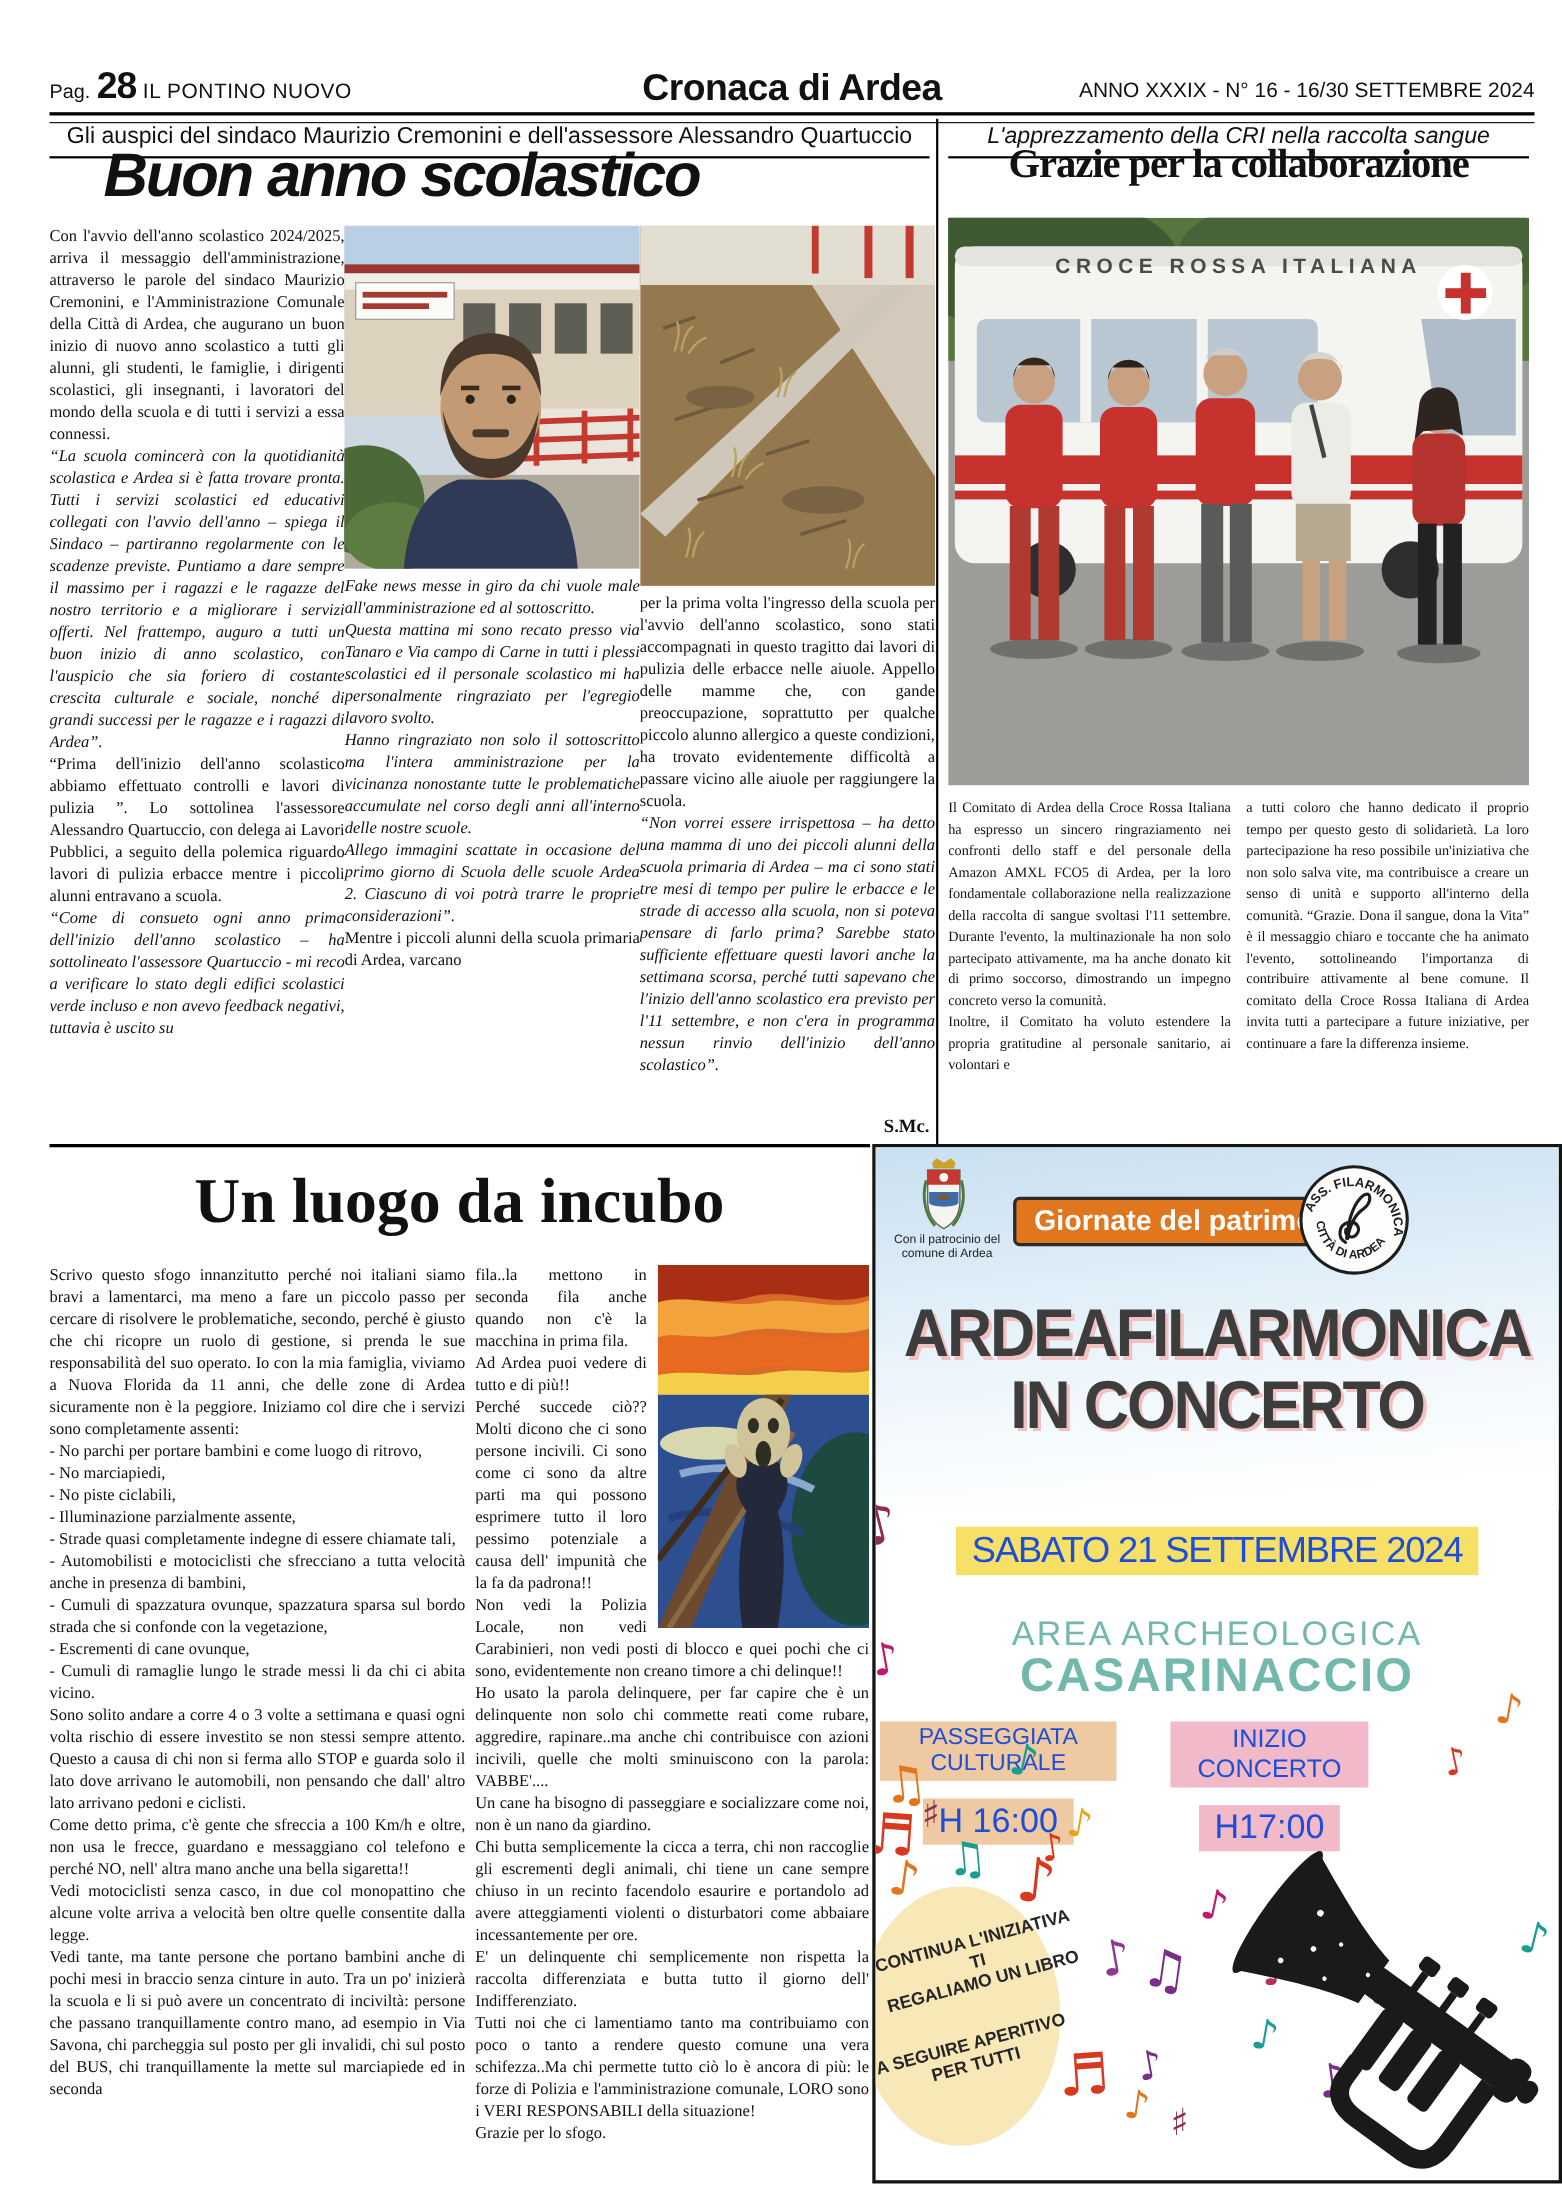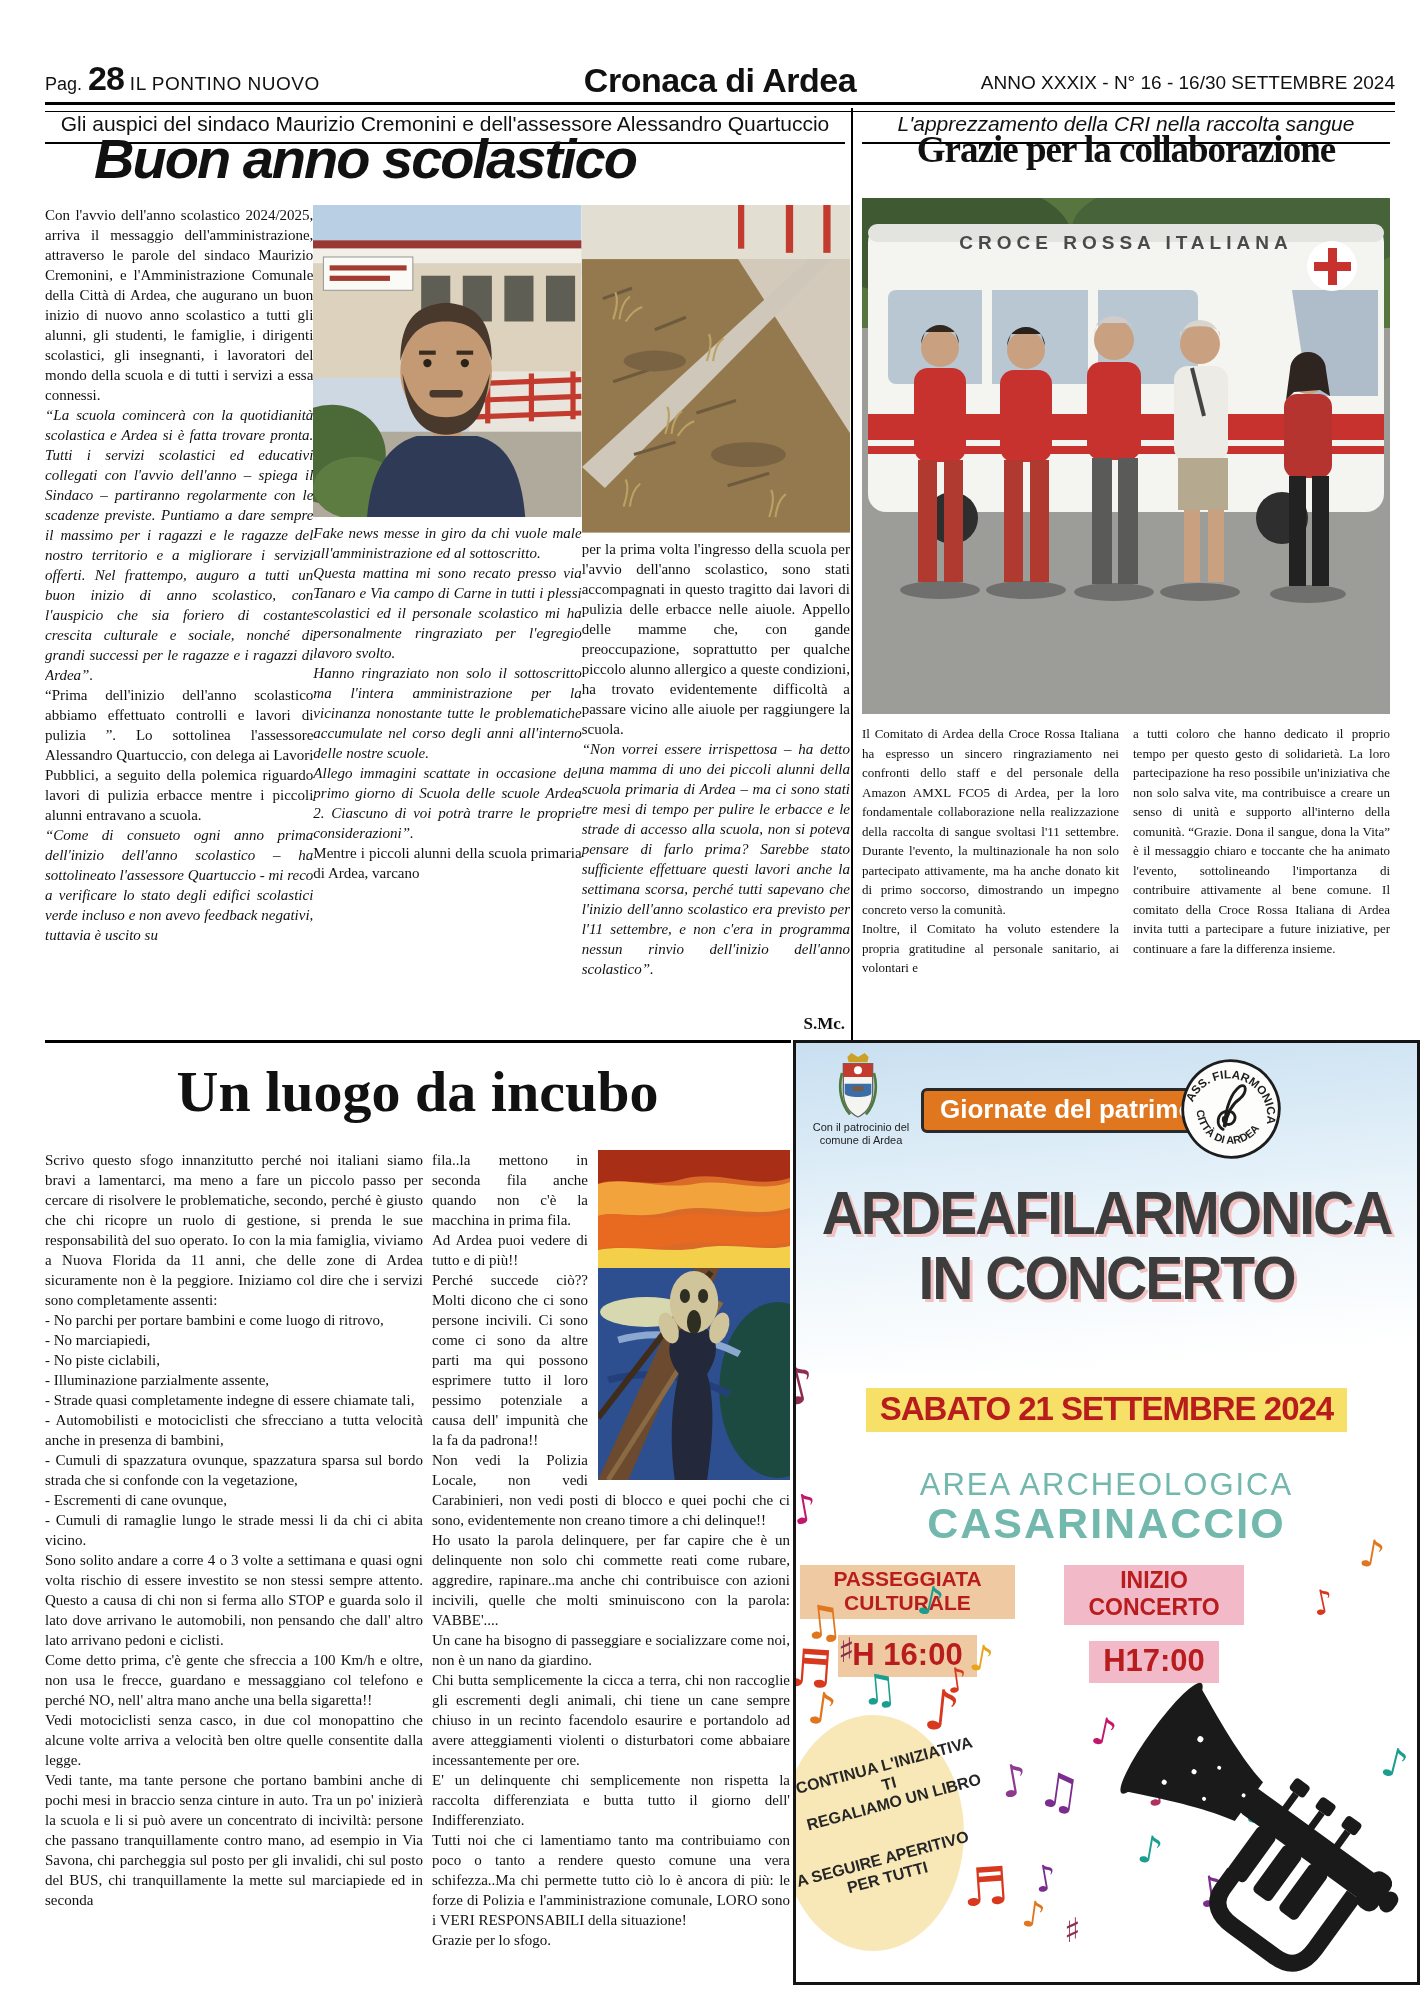--- a/index.html
+++ b/index.html
@@ -63,21 +63,21 @@
   .crest{position:absolute;left:42px;top:10px;width:40px;height:66px;}
   .patronage{position:absolute;left:0px;top:78px;width:130px;text-align:center;
              font-size:11px;line-height:13px;color:#222;}
   .badge{position:absolute;left:125px;top:45px;background:#e0761e;border:3px solid #2a2a2a;
          border-radius:6px;color:#fff;font-weight:bold;font-size:26px;padding:3px 16px 5px;}
   .stamp{position:absolute;left:383px;top:14px;width:104px;height:104px;transform:rotate(16deg);}
   .poster-title{position:absolute;left:0;top:142px;width:100%;text-align:center;
     font-weight:bold;color:#3d3d3d;text-shadow:3px 3px 0 #f2c0c0;
     font-size:57px;line-height:60px;letter-spacing:-2px;transform:scaleY(1.08);}
   .poster-date{position:absolute;left:0;top:345px;width:100%;text-align:center;}
-  .hl{display:inline-block;padding:2px 14px 4px;font-weight:bold;color:#b91c1c;}
+  .hl{display:inline-block;padding:2px 14px 4px;font-weight:normal;color:#1d4ed8;}
   .hl-yellow{background:#f6e067;font-size:33px;letter-spacing:-1px;}
   .venue1{position:absolute;left:0;top:424px;width:100%;text-align:center;
           color:#72b8ad;font-weight:normal;font-size:31px;letter-spacing:2px;}
   .venue2{position:absolute;left:0;top:456px;width:100%;text-align:center;
           color:#72b8ad;font-weight:bold;font-size:43px;letter-spacing:2px;}
   .event{position:absolute;text-align:center;}
   .ev-left{left:4px;top:522px;width:215px;}
   .ev-right{left:268px;top:522px;width:180px;}
   .hl-peach{background:#eec9a2;font-size:21px;}
   .hl-pink{background:#f2b9c8;font-size:23px;}

